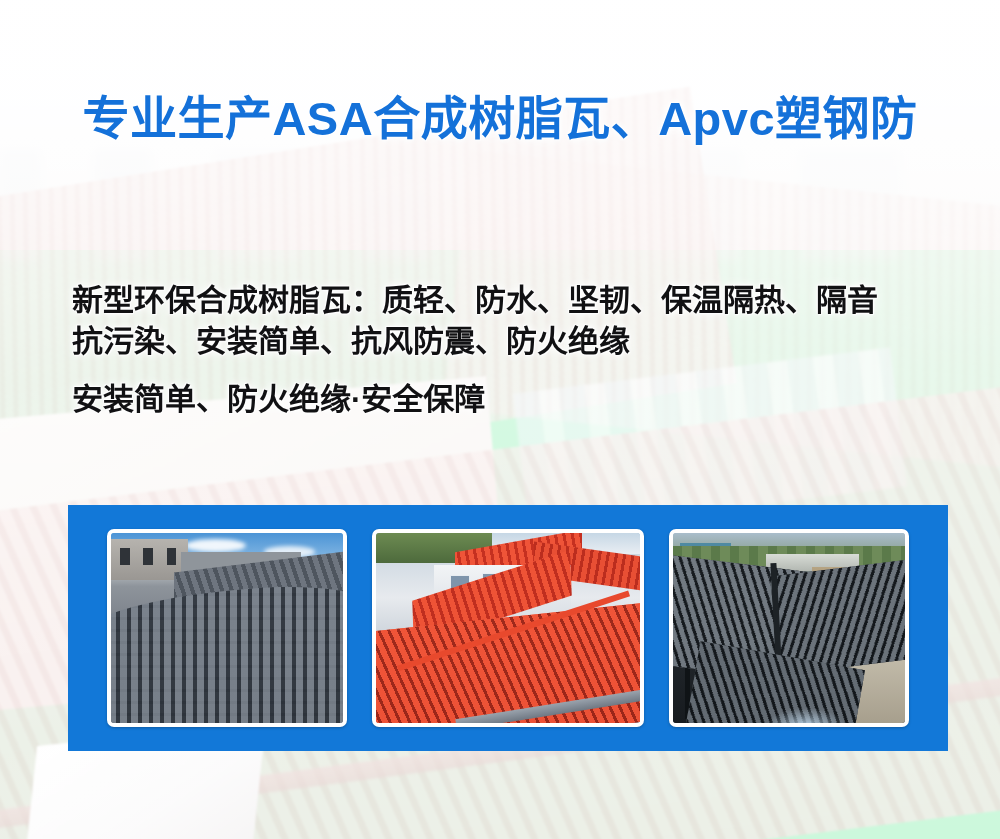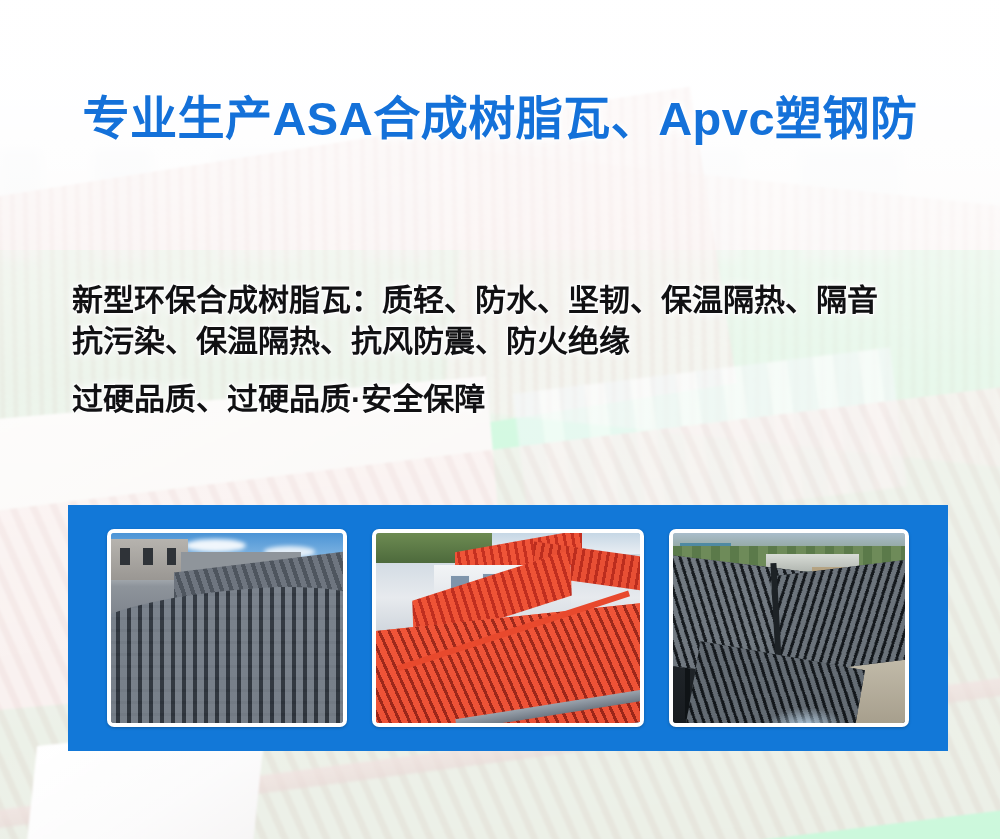--- a/index.html
+++ b/index.html
@@ -303,22 +303,22 @@
     <div class="bg-eave"></div>
     <div class="bg-wash"></div>
   </div>
 
   <div class="headline">
     <span class="hl-line">专业生产ASA合成树脂瓦、Apvc塑钢防</span>
   </div>
 
   <div class="subhead">
     <div class="sub-line">新型环保合成树脂瓦：质轻、防水、坚韧、保温隔热、隔音</div>
-    <div class="sub-line">抗污染、保温隔热、抗风防震、防火绝缘</div>
-    <div class="sub-line gap">过硬品质、过硬品质·安全保障</div>
+    <div class="sub-line">抗污染、安装简单、抗风防震、防火绝缘</div>
+    <div class="sub-line gap">安装简单、防火绝缘·安全保障</div>
   </div>
 
   <div class="gallery">
 
     <div class="photo-card">
       <div class="photo ph1">
         <div class="sky"></div>
         <div class="cloud1"></div>
         <div class="cloud2"></div>
         <div class="bldg"></div>

